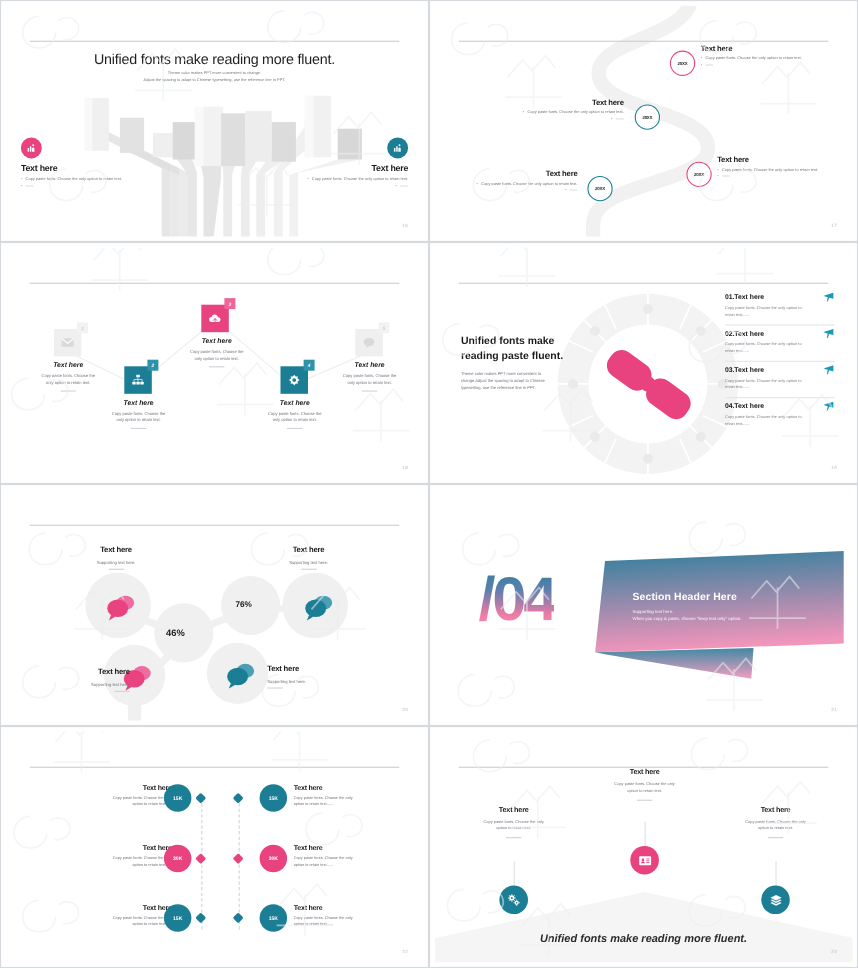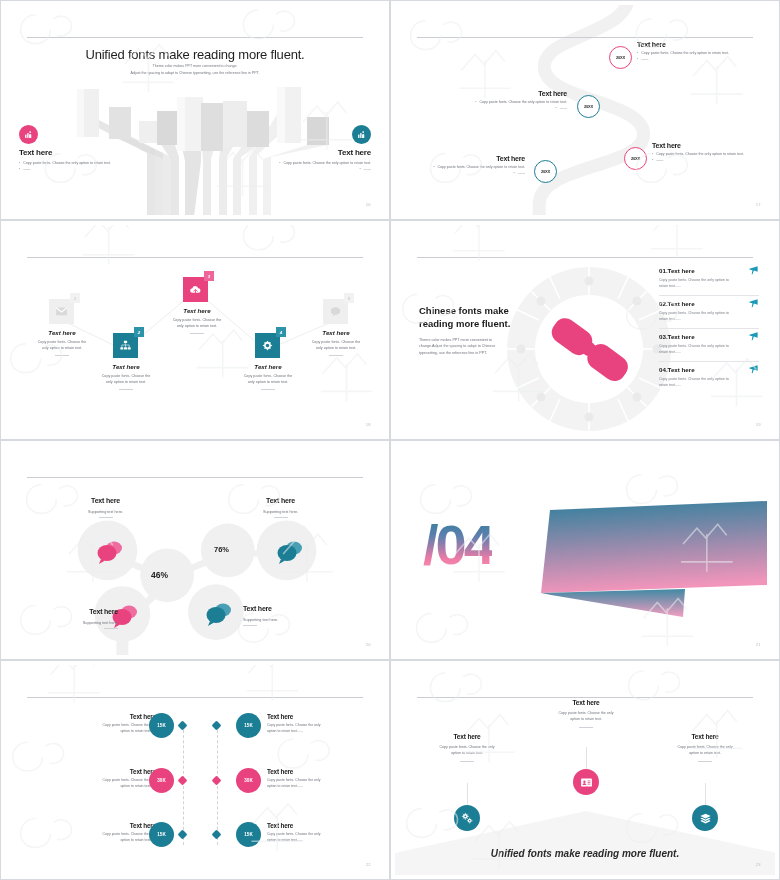--- a/index.html
+++ b/index.html
@@ -109,21 +109,21 @@
   .s4-item .plane{ position:absolute; right:0; top:2px; width:11px; height:11px; }
   .s4-item .tx{ font-size:3.6px; color:#7a7e86; line-height:1.8; margin-top:3px; width:86px; }
   .s5-blk{ position:absolute; width:95px; text-align:center; z-index:3; }
   .s5-blk .th{ font-size:7px; }
   .s5-blk .sp{ font-size:3.8px; color:#6f737b; margin-top:3px; display:block; }
   .s5-blk .dashline{ margin:3px auto 0; }
   .pct{ position:absolute; font-size:8.5px; font-weight:bold; color:#222; z-index:3; }
 
   
   .s6-num{
-    position:absolute; left:28px; top:72px;
+    position:absolute; left:40px; top:72px;
     font-size:56px; font-weight:bold; line-height:1;
     background:linear-gradient(180deg,#2f7f9c 0%,#5f7fae 35%,#ef7ba6 75%,#f295bb 100%);
     -webkit-background-clip:text; background-clip:text; color:transparent;
     letter-spacing:-3px;
   }
   .ribbon-wrap{ position:absolute; inset:0; z-index:2; }
   .s6-txt{ position:absolute; left:180px; top:92px; width:160px; z-index:4; color:#fff; }
   .s6-txt h3{ font-size:9.5px; font-weight:bold; letter-spacing:.1px; }
   .s6-txt .l1{ font-size:4px; margin-top:5px; opacity:.92; }
   .s6-txt .l2{ font-size:4px; margin-top:2px; opacity:.92; }
@@ -521,22 +521,22 @@
         <rect x="-42" y="-13" width="42" height="26" rx="11" fill="#e8437e"></rect>
         <rect x="2" y="-13" width="42" height="26" rx="11" fill="#e8437e"></rect>
         <circle cx="0" cy="0" r="7" fill="#e8437e"></circle>
         <circle cx="-21" cy="0" r="5" fill="#f5f5f5" opacity=".0"></circle>
       </g>
     </g>
   </svg>
 
   <div class="s4-left">
     <h2>
-      <span>Chinese fonts make</span><br>
-      <span>reading more fluent.</span>
+      <span>Unified fonts make</span><br>
+      <span>reading paste fluent.</span>
     </h2>
     <div class="body-s">Theme color makes PPT more convenient to</div>
     <div class="body-s">change.Adjust the spacing to adapt to Chinese</div>
     <div class="body-s">typesetting, use the reference line in PPT.</div>
   </div>
 
   <div class="s4-list">
     <div class="s4-item">
       <div class="hd"><span>01.</span><span>Text here</span></div>
       <svg class="plane" viewBox="0 0 24 24" fill="#1b9ab8">
@@ -697,20 +697,25 @@
         <linearGradient id="rg2" x1="0" y1="0" x2="0" y2="1">
           <stop offset="0" stop-color="#2f7f9c"></stop>
                 <stop offset="1" stop-color="#f295bb"></stop>
         </linearGradient>
       </defs>
       <path d="M155 65 L372 56 L372 140 L146 148 Z" fill="url(#rg)"></path>
       <path d="M146 148 L290 144 L288 172 L156 150 Z" fill="url(#rg2)" opacity=".92"></path>
     </svg>
   </div>
 
+  <div class="s6-txt">
+    <h3>Section Header Here</h3>
+    <div class="l1">Supporting text here.</div>
+    <div class="l2">When you copy &amp; paste, choose "keep text only" option.</div>
+  </div>
 
   <div class="pg">21</div>
   <div class="wm">
     <svg viewBox="0 0 382 212">
             <g fill="none" stroke="#eceef0" stroke-width="1.6">
       <path d="M40 40c-9 0-15 7-15 15s6 14 15 14 15-6 15-14"></path>
               <path d="M58 44c6-5 16-3 18 5s-6 14-14 12"></path>
       <path d="M248 30c-9 0-15 7-15 15s6 14 15 14 15-6 15-14"></path>
               <path d="M266 34c6-5 16-3 18 5s-6 14-14 12"></path>
       <path d="M60 110l14-16 9 10 12-14 9 11"></path>

